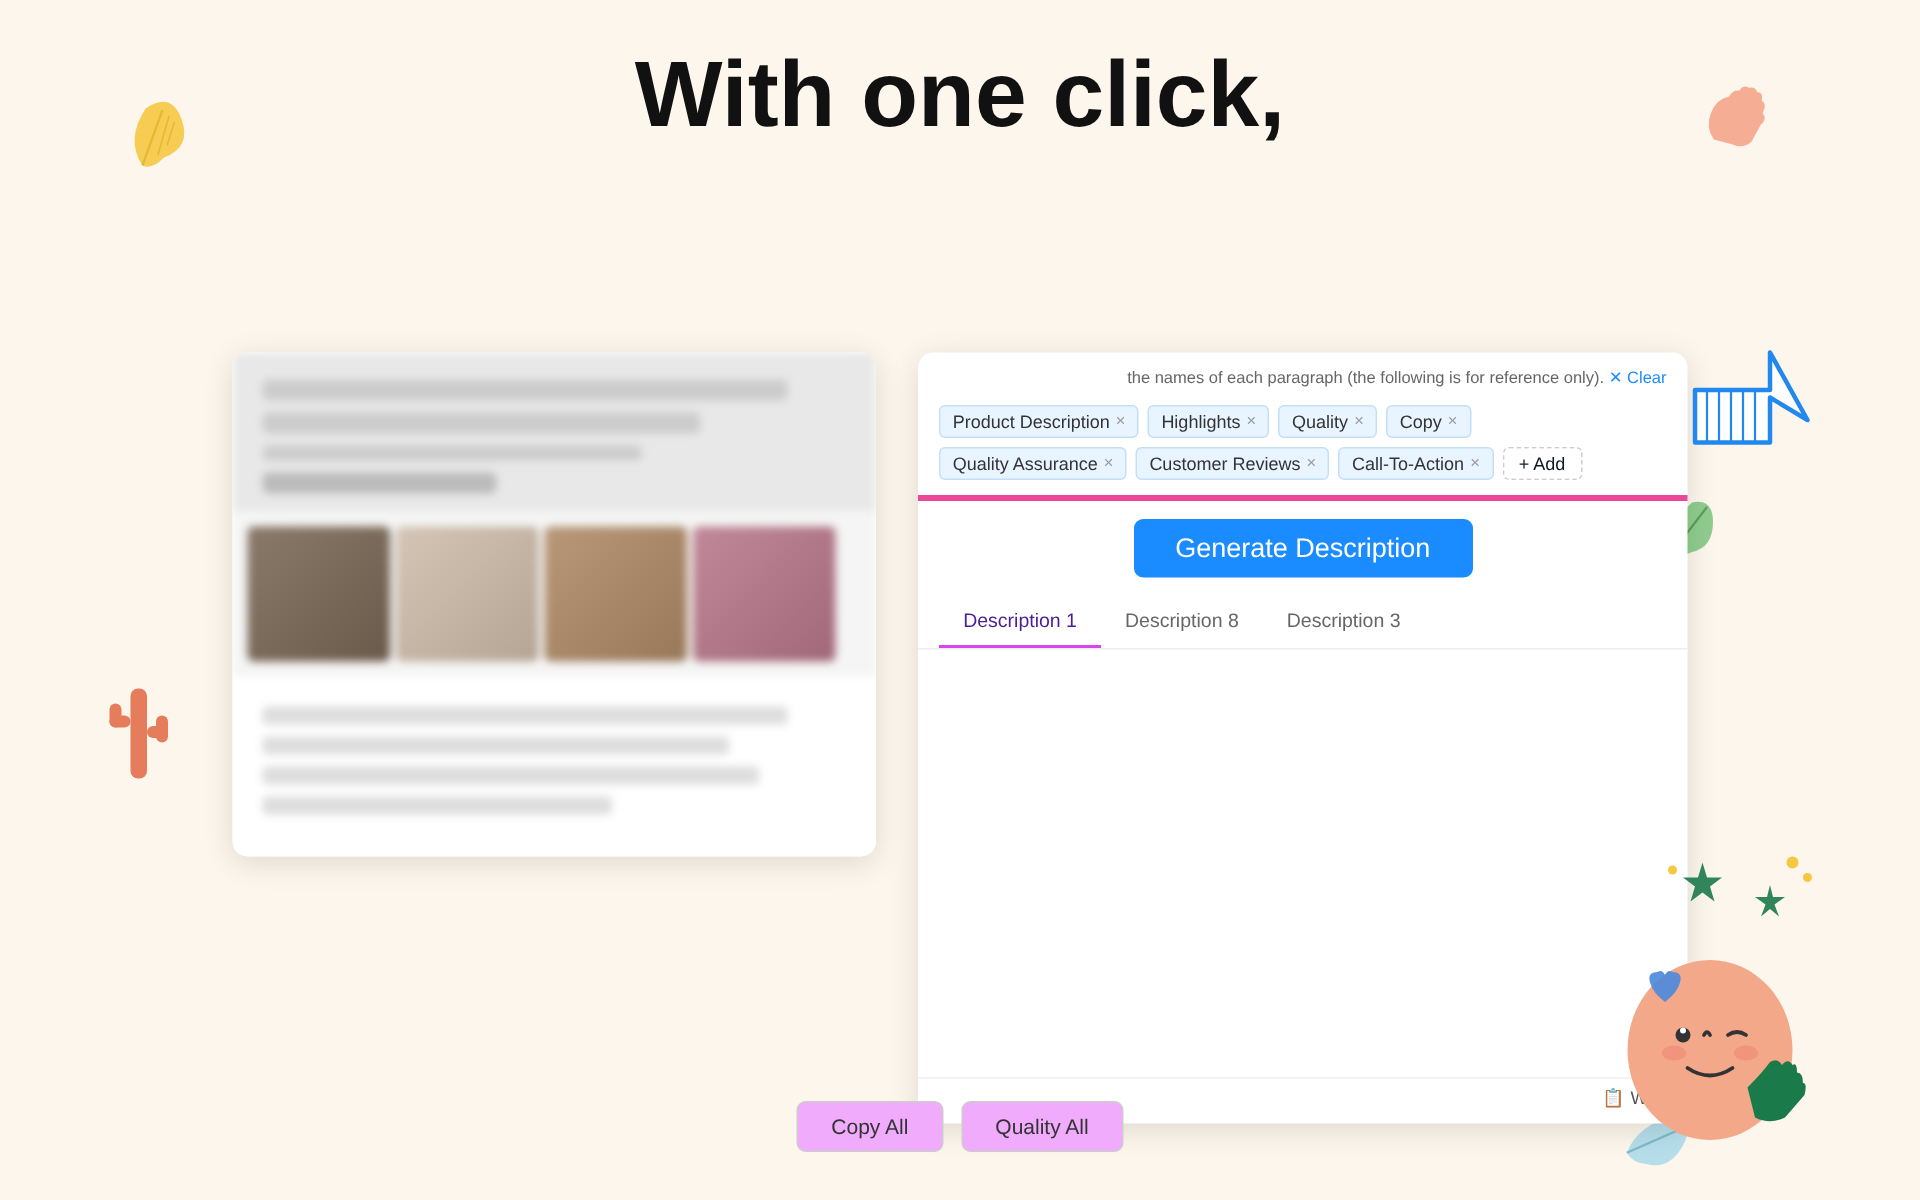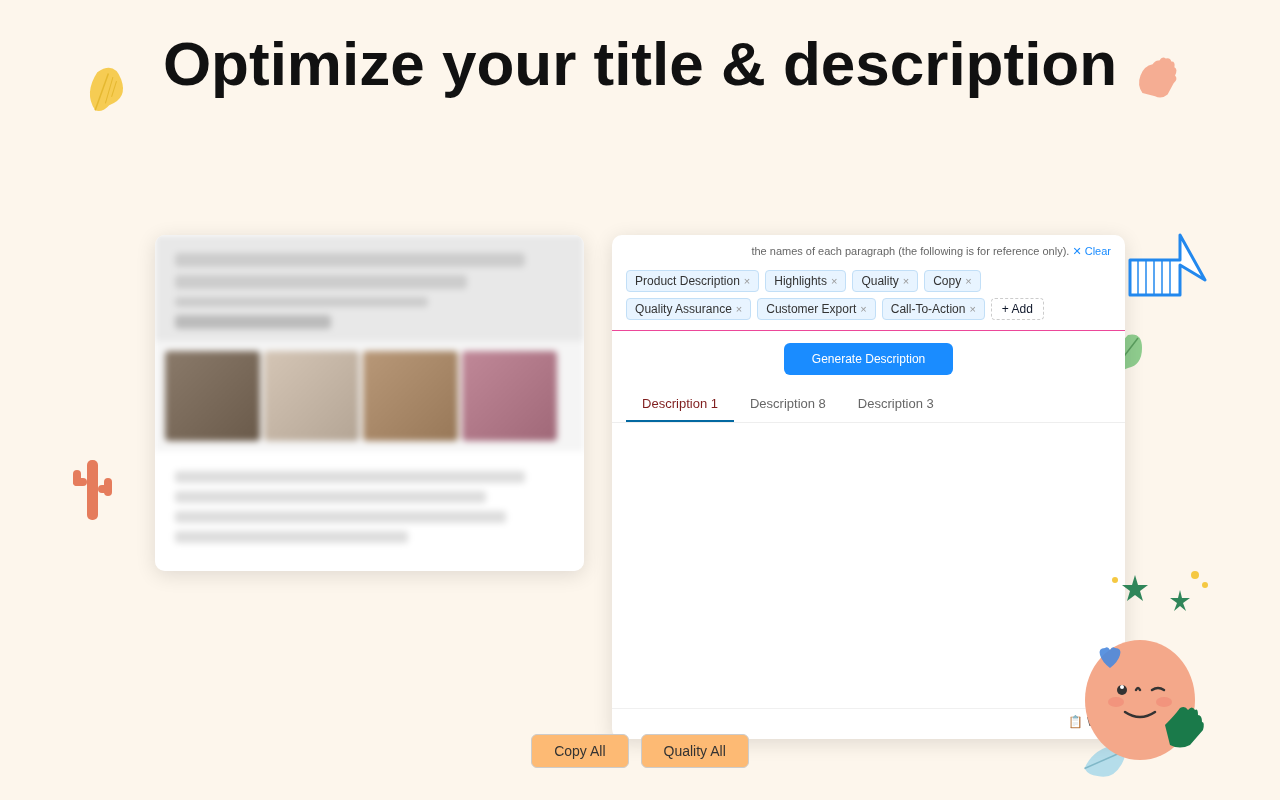--- a/index.html
+++ b/index.html
@@ -164,21 +164,21 @@
       color: #1a8cff;
       cursor: pointer;
     }
 
     .tags-area {
       padding: 6px 14px 10px;
       display: flex;
       flex-wrap: wrap;
       gap: 6px;
       align-items: center;
-      border-bottom: 1px solid #ec4899;
+      border-bottom: 4px solid #ec4899;
     }
     .tag {
       background: #e8f4ff;
       border: 1px solid #c2dff7;
       border-radius: 4px;
       padding: 3px 8px;
       font-size: 12px;
       color: #333;
       display: flex;
       align-items: center;
@@ -203,41 +203,41 @@
       display: flex;
       justify-content: center;
       padding: 12px 14px;
     }
     .generate-btn {
       background: #1a8cff;
       color: #fff;
       border: none;
       border-radius: 6px;
       padding: 9px 28px;
-      font-size: 12px;
+      font-size: 18px;
       cursor: pointer;
       font-weight: 500;
     }
 
     .desc-tabs {
       display: flex;
       gap: 0;
       padding: 0 14px;
       border-bottom: 1px solid #eee;
     }
     .desc-tab {
       padding: 9px 16px;
       font-size: 13px;
       color: #666;
       cursor: pointer;
       border-bottom: 2px solid transparent;
     }
     .desc-tab.active {
-      color: #7f1d1d;
-      border-bottom: 2px solid #0369a1;
+      color: #4c1d95;
+      border-bottom: 2px solid #d946ef;
     }
 
     .desc-content {
       min-height: 285px;
       padding: 14px;
       font-size: 13px;
       color: #333;
       position: relative;
     }
 
@@ -262,21 +262,21 @@
     .bottom-buttons {
       position: absolute;
       bottom: 32px;
       left: 0;
       right: 0;
       display: flex;
       justify-content: center;
       gap: 12px;
     }
     .bottom-btn {
-      background: #fdba74;
+      background: #f0abfc;
       border: 1px solid #ccc;
       border-radius: 6px;
       padding: 8px 22px;
       font-size: 14px;
       color: #333;
       cursor: pointer;
     }
 
     
     .arrow-deco {
@@ -333,21 +333,21 @@
 </div>
 
 <div class="deco deco-leaf-blue">
   <svg width="40" height="45" viewBox="0 0 40 45">
     <path d="M5 42 Q2 22 20 5 Q35 2 35 20 Q35 38 20 42 Q12 46 5 42Z" fill="#a8d8ea" opacity="0.85"></path>
     <line x1="5" y1="42" x2="30" y2="8" stroke="#80b8c8" stroke-width="1.5"></line>
   </svg>
 </div>
 
 <div class="header">
-  <div class="header-line2">Optimize your title &amp; description</div>
+  <div class="header-line1">With one click,</div>
 </div>
 
 <div class="main-content">
 
   <div class="left-panel">
     <div class="left-panel-blur">
       <div class="product-header">
         <div class="product-title-blur"></div>
         <div class="product-title-blur" style="width:75%"></div>
         <div class="product-subtitle-blur"></div>
@@ -404,21 +404,21 @@
         </div>
         <div class="tag">
           <span>Copy</span>
           <span class="tag-x">×</span>
         </div>
         <div class="tag">
           <span>Quality Assurance</span>
           <span class="tag-x">×</span>
         </div>
         <div class="tag">
-          <span>Customer Export</span>
+          <span>Customer Reviews</span>
           <span class="tag-x">×</span>
         </div>
         <div class="tag">
           <span>Call-To-Action</span>
           <span class="tag-x">×</span>
         </div>
         <div class="tag-add">+ Add</div>
       </div>
 
       <div class="generate-btn-row">

